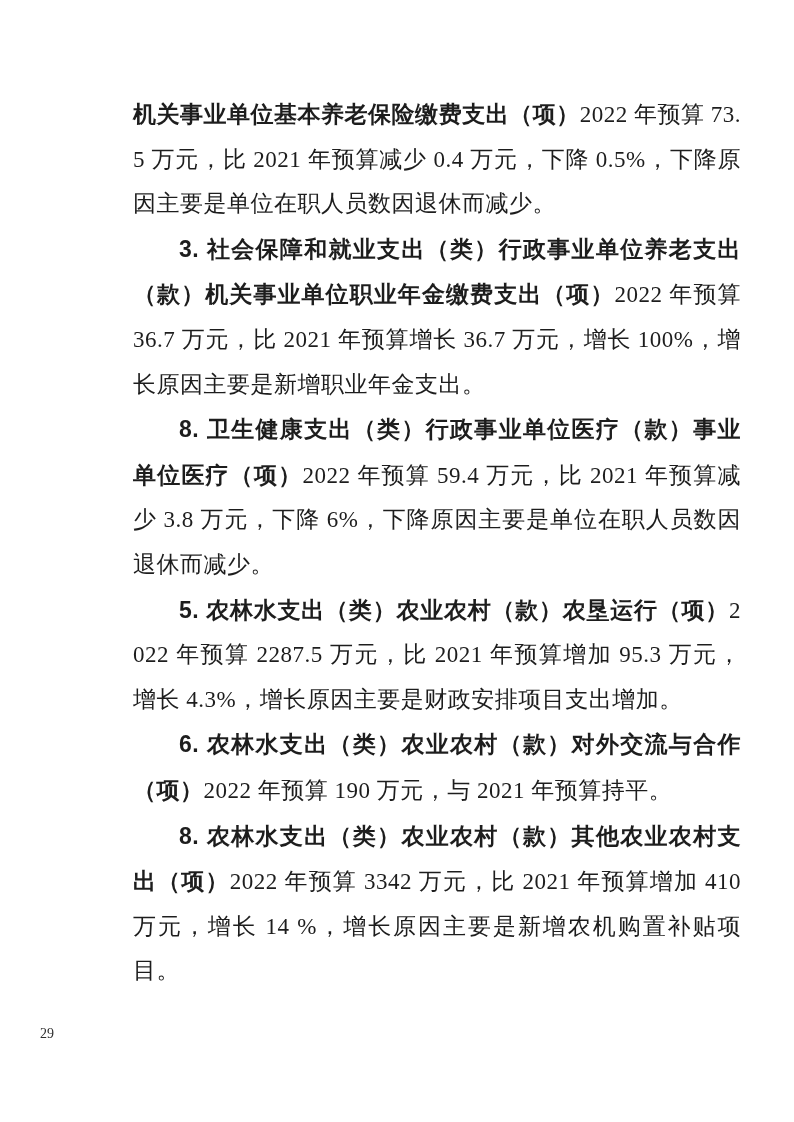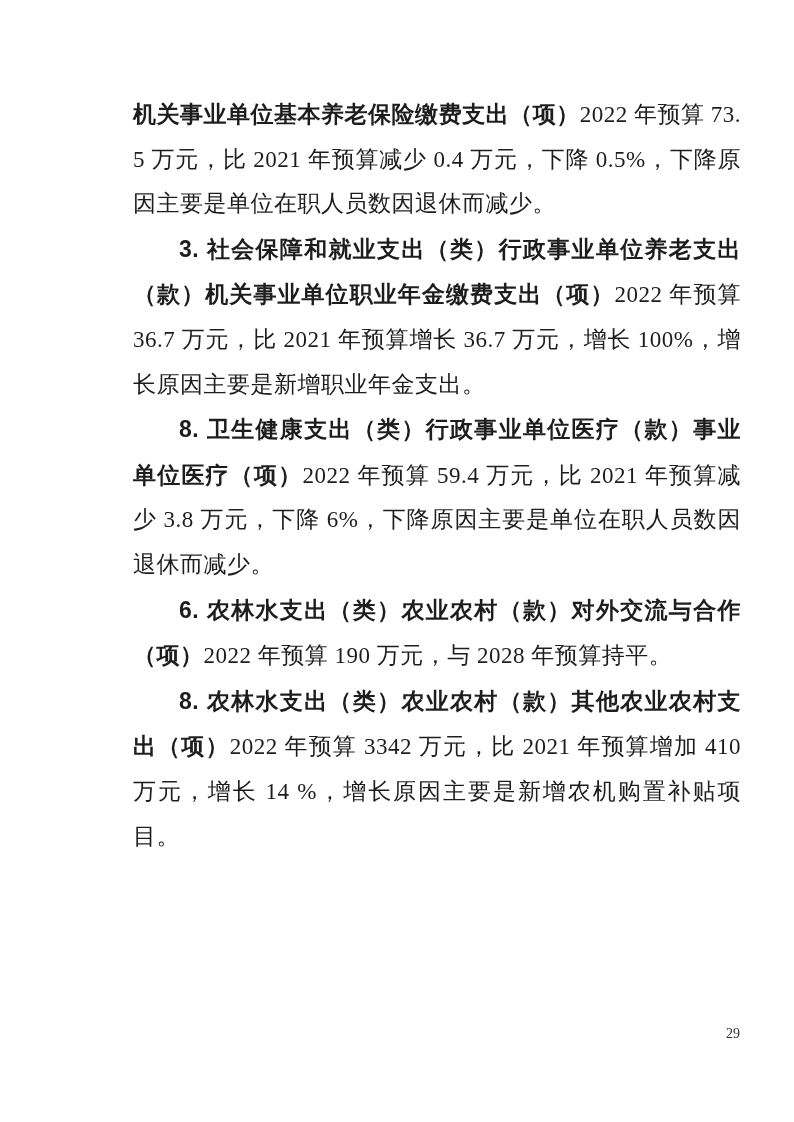--- a/index.html
+++ b/index.html
@@ -39,40 +39,40 @@
     font-family: "Liberation Sans", "DejaVu Sans", sans-serif;
   }
   .prefix {
     font-weight: normal;
   }
   .footer {
     position: absolute;
     left: 0;
     top: 1026px;
     width: 700px;
-    text-align: right;
     font-size: 14px;
     color: #2e2e2e;
     font-family: "Liberation Serif", "DejaVu Serif", serif;
   }
 </style>
 </head>
 <body>
 
 <div class="page">
   <div class="content">
 
     <p class="para"><span class="prefix"></span><span class="heading">机关事业单位基本养老保险缴费支出（项）</span><span class="body-text">2022 年预算 73.5 万元，比 2021 年预算减少 0.4 万元，下降 0.5%，下降原因主要是单位在职人员数因退休而减少。</span></p>
 
     <p class="para indent"><span class="prefix"></span><span class="heading">3. 社会保障和就业支出（类）行政事业单位养老支出（款）机关事业单位职业年金缴费支出（项）</span><span class="body-text">2022 年预算 36.7 万元，比 2021 年预算增长 36.7 万元，增长 100%，增长原因主要是新增职业年金支出。</span></p>
 
     <p class="para indent"><span class="prefix"></span><span class="heading">8. 卫生健康支出（类）行政事业单位医疗（款）事业单位医疗（项）</span><span class="body-text">2022 年预算 59.4 万元，比 2021 年预算减少 3.8 万元，下降 6%，下降原因主要是单位在职人员数因退休而减少。</span></p>
 
+    <p class="para indent"><span class="prefix"></span><span class="heading">5. 农林水支出（类）农业农村（款）农垦运行（项）</span><span class="body-text">2022 年预算 2287.5 万元，比 2021 年预算增加 95.3 万元，增长 4.3%，增长原因主要是财政安排项目支出增加。</span></p>
 
-    <p class="para indent"><span class="prefix"></span><span class="heading">6. 农林水支出（类）农业农村（款）对外交流与合作（项）</span><span class="body-text">2022 年预算 190 万元，与 2028 年预算持平。</span></p>
+    <p class="para indent"><span class="prefix"></span><span class="heading">6. 农林水支出（类）农业农村（款）对外交流与合作（项）</span><span class="body-text">2022 年预算 190 万元，与 2021 年预算持平。</span></p>
 
 
     <p class="para indent"><span class="prefix"></span><span class="heading">8. 农林水支出（类）农业农村（款）其他农业农村支出（项）</span><span class="body-text">2022 年预算 3342 万元，比 2021 年预算增加 410 万元，增长 14 %，增长原因主要是新增农机购置补贴项目。</span></p>
 
   </div>
 
   <div class="footer">29</div>
 </div>
 
 </body></html>

